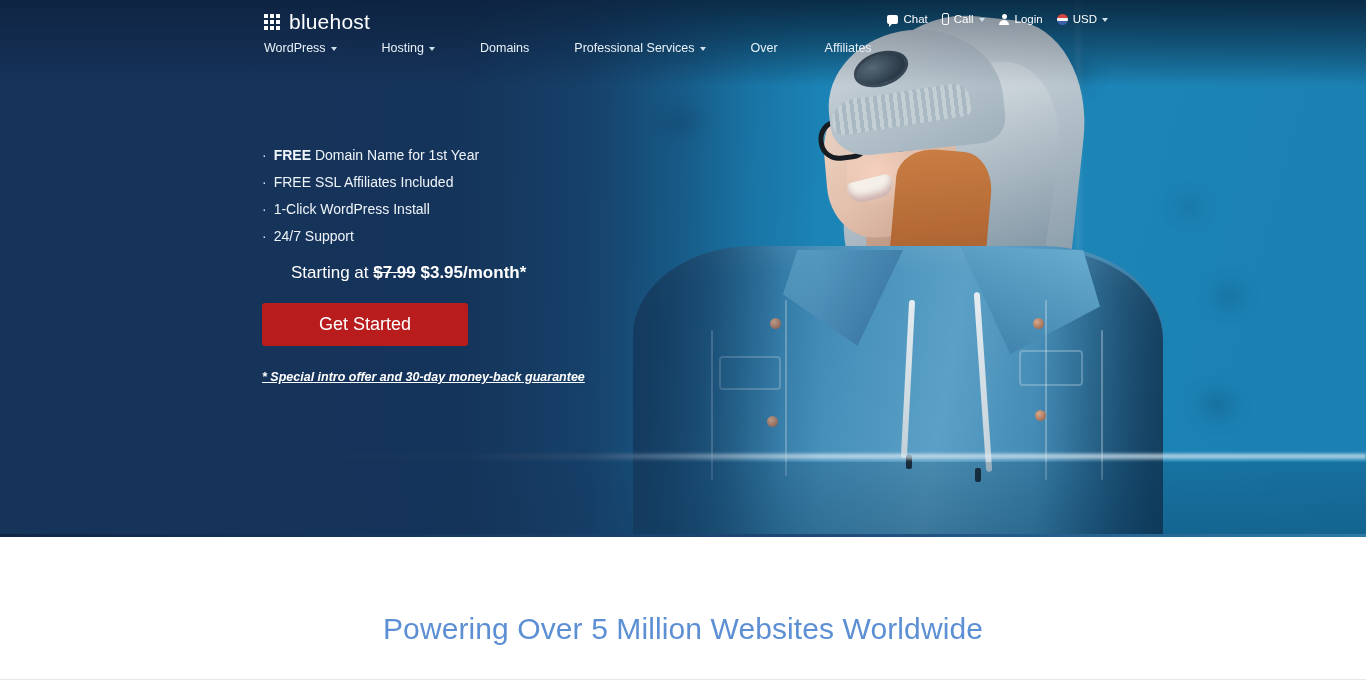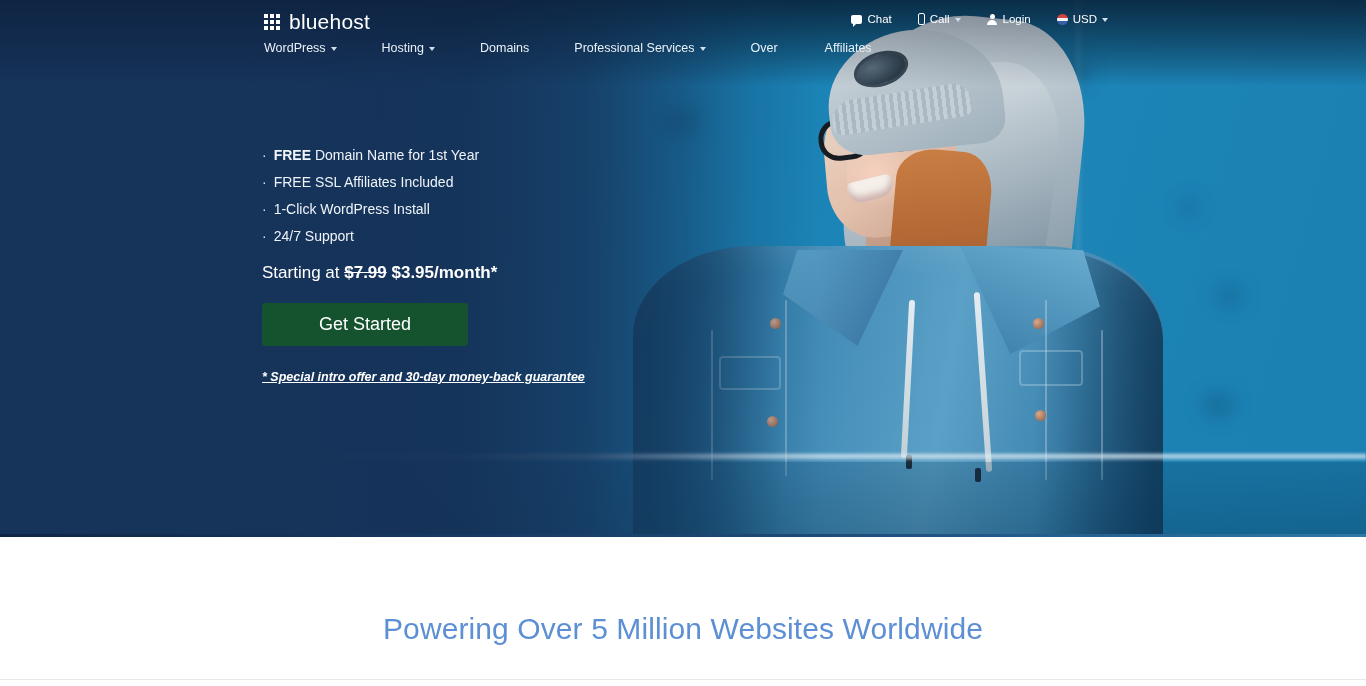--- a/index.html
+++ b/index.html
@@ -230,21 +230,21 @@
     color:#e8f1f8; font-size:12.5px; margin-right:45px;
     cursor:pointer; white-space:nowrap;
     display:flex; align-items:center; gap:5px;
   }
   .nav-item:last-child{ margin-right:0; }
   .caret{
     width:0;height:0;border-left:3.5px solid transparent;border-right:3.5px solid transparent;
     border-top:4px solid #cfe0ec; display:inline-block; margin-top:2px;
   }
 
-  .topnav{ position:absolute; right:258px; top:13px; display:flex; align-items:center; gap:26px; }
+  .topnav{ position:absolute; right:258px; top:13px; display:flex; align-items:center; gap:14px; }
   .top-item{
     color:#ffffff; font-size:11.5px; display:flex; align-items:center; gap:5px;
     cursor:pointer; white-space:nowrap;
   }
   .ic{ display:inline-block; }
   .ic-chat{ width:11px; height:9px; background:#fff; border-radius:2px; position:relative; }
   .ic-chat:after{ content:""; position:absolute; left:2px; bottom:-3px; width:0;height:0;
     border-left:4px solid #fff; border-bottom:4px solid transparent; }
   .ic-phone{ width:7px; height:12px; border:1.5px solid #fff; border-radius:2px; }
   .ic-user{ width:11px; height:11px; position:relative; }
@@ -261,28 +261,28 @@
     letter-spacing:.1px;
   }
   .bullets{ list-style:none; margin-top:32px; }
   .bullets li{
     color:#eef4f9; font-size:14px; line-height:1.0;
     margin-bottom:13px; display:flex; align-items:baseline; gap:7px;
   }
   .bullets li .dot{ color:#dbe7f1; font-size:14px; }
   .bullets b{ font-weight:700; }
   .price{
-    margin-top:20px; color:#ffffff; font-size:17px;
+    margin-top:20px; color:#ffffff; font-size:17px;margin-left:29px;
   }
   .price .old{ text-decoration:line-through; font-weight:700; }
   .price .new{ font-weight:700; }
   .cta{
     display:block; margin-top:20px;
     width:206px; height:43px; line-height:43px; text-align:center;
-    background:#14532d; color:#ffffff; font-size:18px; font-weight:400;
+    background:#b91c1c; color:#ffffff; font-size:18px; font-weight:400;
     border:none; border-radius:3px; cursor:pointer;
     font-family:"Liberation Sans", sans-serif;
   }
   .fineprint{
     display:inline-block; margin-top:24px;
     color:#ffffff; font-size:12.5px; font-style:italic; font-weight:700;
     text-decoration:underline; cursor:pointer;
   }
 
   

